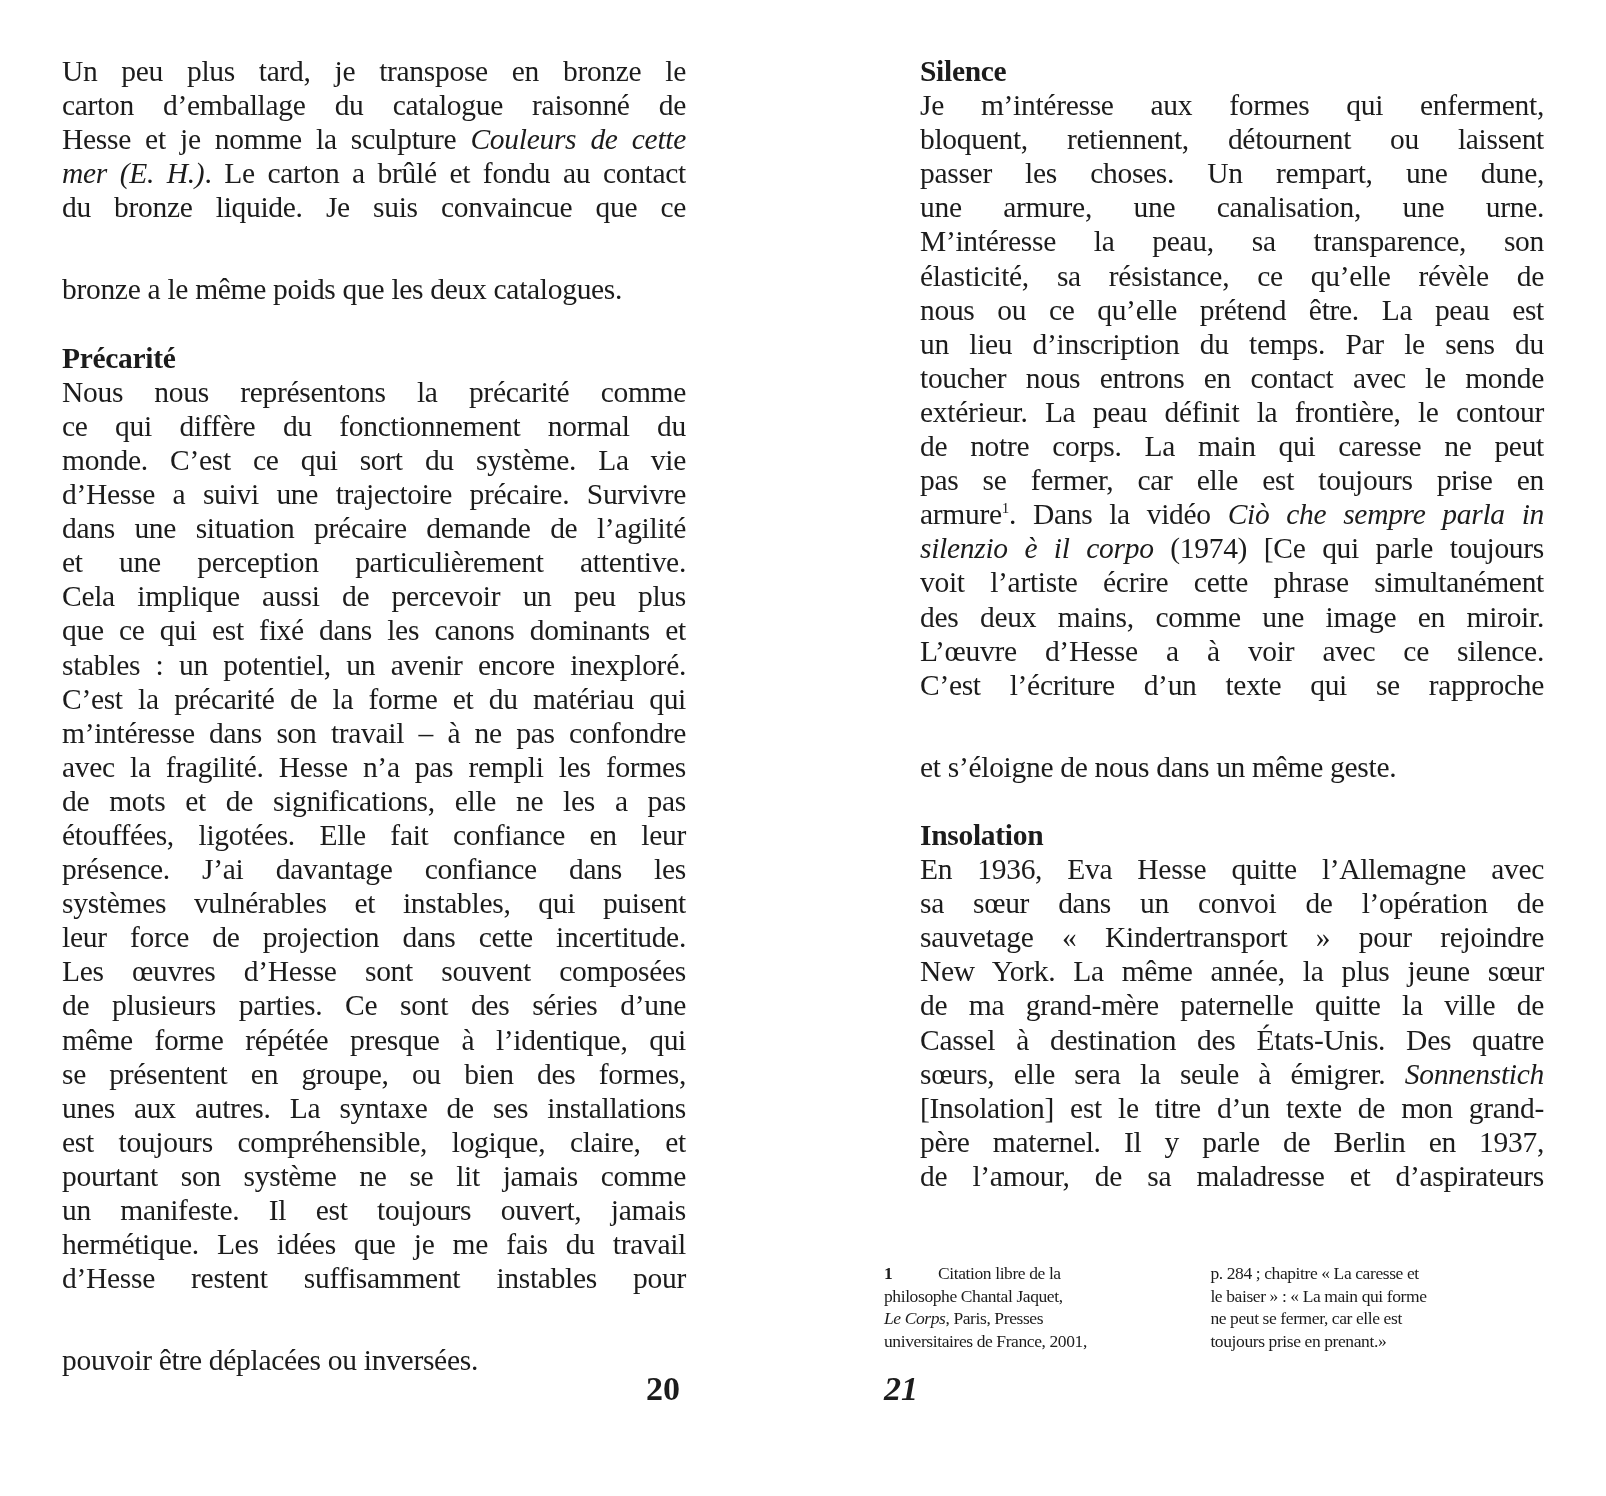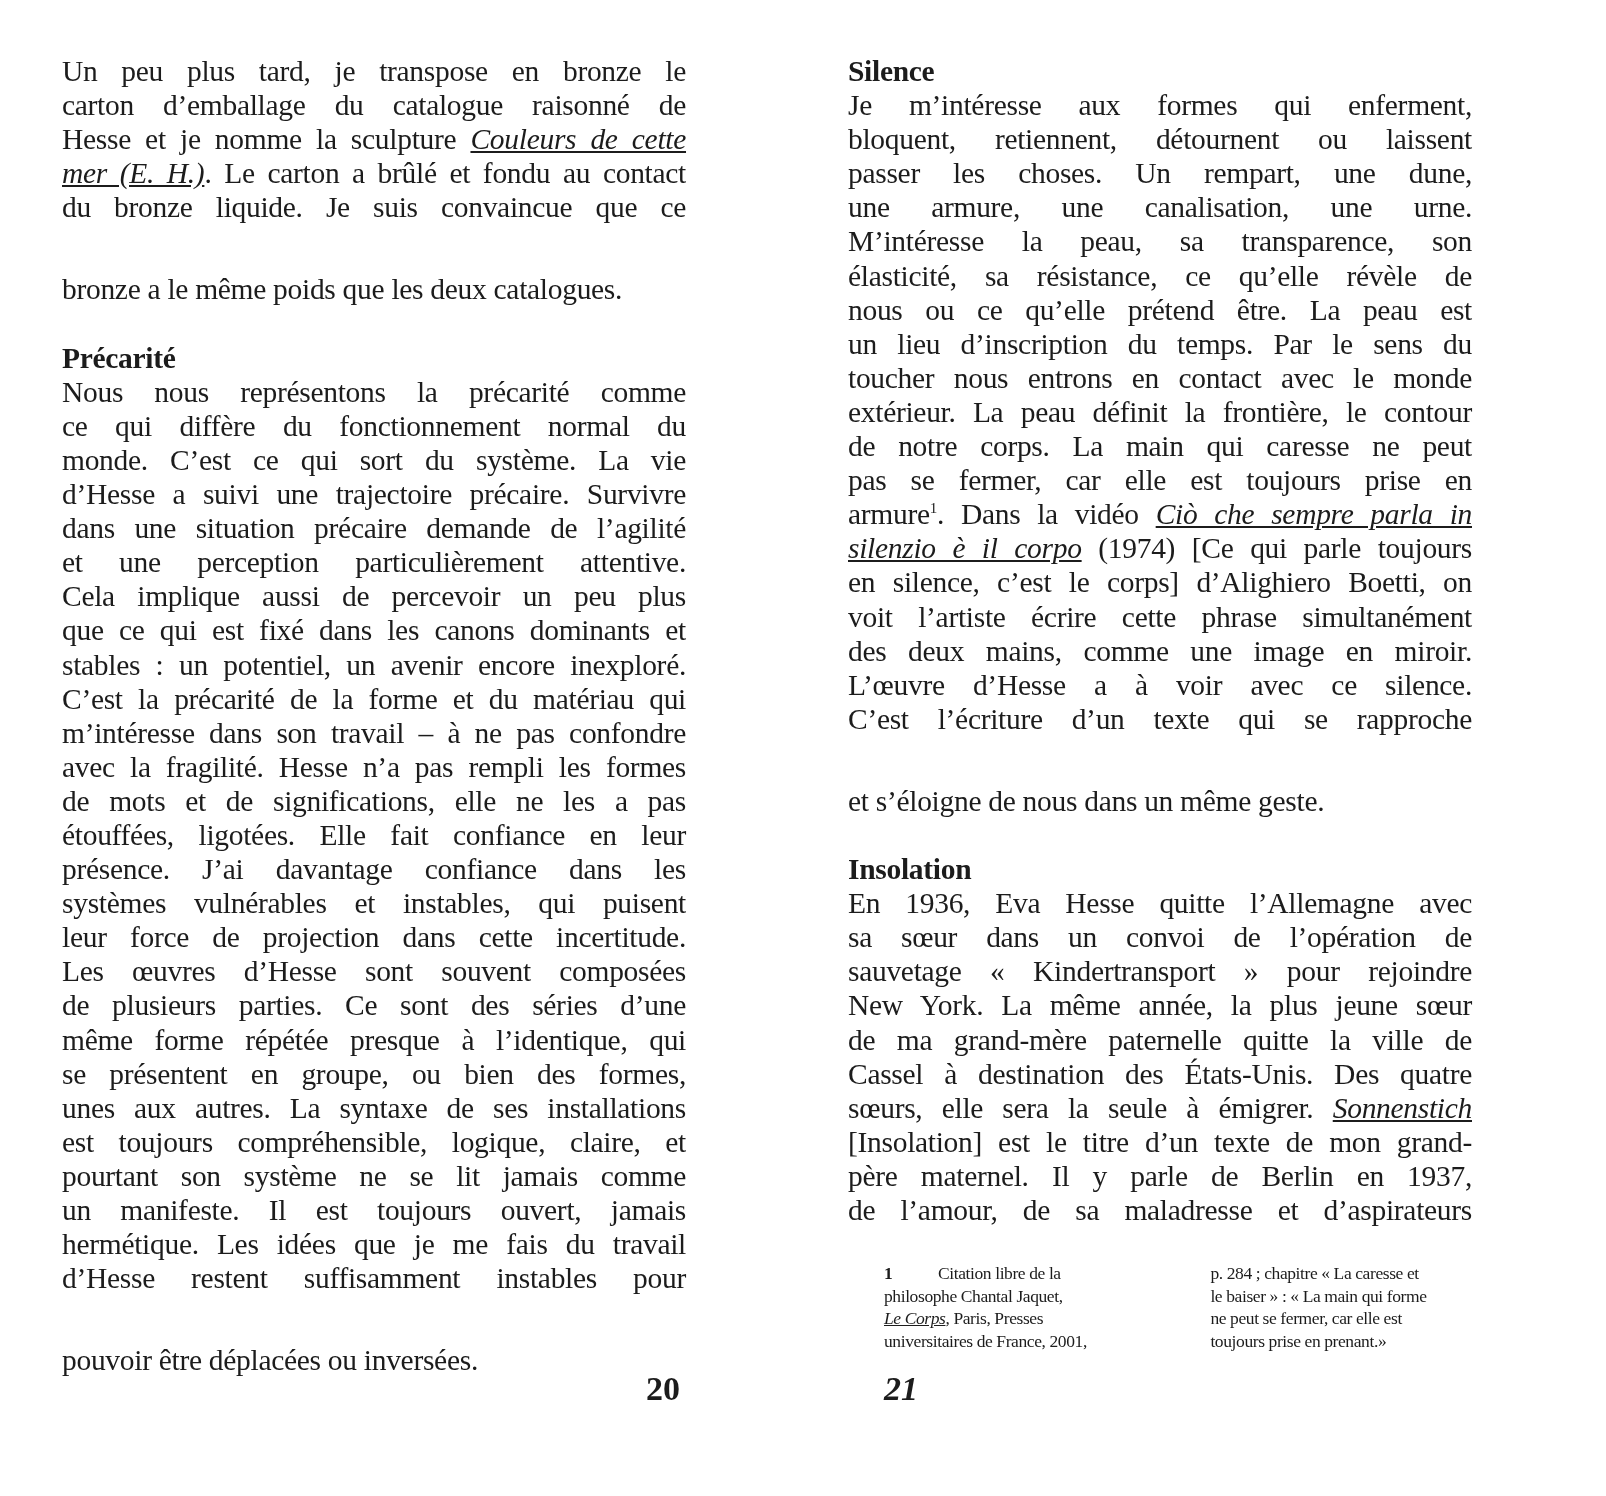--- a/index.html
+++ b/index.html
@@ -1,27 +1,27 @@
 <!DOCTYPE html>
 <html><head>
 <meta charset="utf-8">
 <style>
   html, body { margin: 0; padding: 0; background: #ffffff; }
   body { width: 1606px; height: 1496px; position: relative; overflow: hidden;
          font-family: "Liberation Serif", "DejaVu Serif", serif; color: #1c1c1c; }
   .page { position: absolute; top: 54px; width: 624px; }
   #page-left { left: 62px; }
-  #page-right { left: 848px; }
+  #page-right { left: 920px; }
   .line { display: block; font-size: 29.5px; line-height: 34.1px; height: 34.1px;
           text-align: justify; text-align-last: justify; white-space: nowrap; overflow: visible; letter-spacing: -0.3px; }
   .line.last { text-align-last: left; margin-top: 48px; }
   .line span { white-space: pre; }
   .heading { font-weight: bold; text-align-last: left; }
   .gap { height: 34.1px; }
-  .it { font-style: italic; text-decoration: underline; }
+  .it { font-style: italic; }
   sup { font-size: 15px; line-height: 0; vertical-align: super; }
   .footnotes { position: absolute; top: 1262px; left: 884px; width: 624px; display: flex; }
   .fn-col { font-size: 17.5px; line-height: 22.6px; letter-spacing: -0.4px; }
   .fn-col.c1 { width: 322px; }
   .fn-col.c2 { width: 300px; margin-left: 7px; }
   .fn-num { font-weight: bold; display: inline-block; width: 54px; }
   .folio { position: absolute; top: 1370px; font-size: 34px; font-weight: bold; }
   #folio-left { left: 646px; }
   #folio-right { left: 884px; font-style: italic; }
 </style>
@@ -81,21 +81,20 @@
       <div class="line"><span>M’intéresse la peau, sa transparence, son</span></div>
       <div class="line"><span>élasticité, sa résistance, ce qu’elle révèle de</span></div>
       <div class="line"><span>nous ou ce qu’elle prétend être. La peau est</span></div>
       <div class="line"><span>un lieu d’inscription du temps. Par le sens du</span></div>
       <div class="line"><span>toucher nous entrons en contact avec le monde</span></div>
       <div class="line"><span>extérieur. La peau définit la frontière, le contour</span></div>
       <div class="line"><span>de notre corps. La main qui caresse ne peut</span></div>
       <div class="line"><span>pas se fermer, car elle est toujours prise en</span></div>
       <div class="line"><span>armure</span><sup>1</sup><span>. Dans la vidéo </span><span class="it">Ciò che sempre parla in</span></div>
       <div class="line"><span class="it">silenzio è il corpo</span><span> (1974) [Ce qui parle toujours</span></div>
-      <div class="line"><span>en silence, c’est le corps] d’Alighiero Boetti, on</span></div>
       <div class="line"><span>voit l’artiste écrire cette phrase simultanément</span></div>
       <div class="line"><span>des deux mains, comme une image en miroir.</span></div>
       <div class="line"><span>L’œuvre d’Hesse a à voir avec ce silence.</span></div>
       <div class="line"><span>C’est l’écriture d’un texte qui se rapproche</span></div>
       <div class="line last"><span>et s’éloigne de nous dans un même geste.</span></div>
     </div>
   <div class="gap"></div>
   <div class="line heading">Insolation</div>
   <div>
       <div class="line"><span>En 1936, Eva Hesse quitte l’Allemagne avec</span></div>

